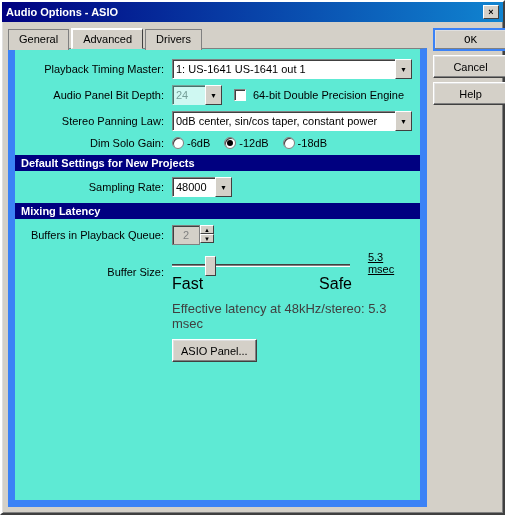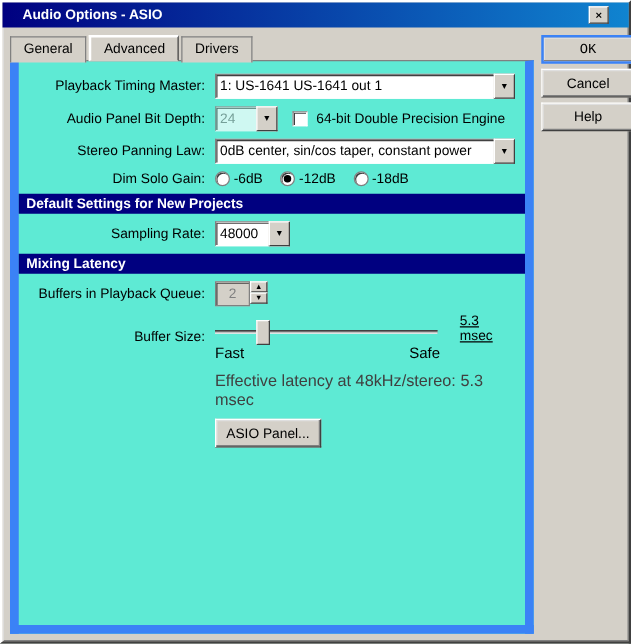--- a/index.html
+++ b/index.html
@@ -22,21 +22,21 @@
       box-shadow: inset 1px 1px 0 #dfdfdf, inset -1px -1px 0 #808080;
       display: flex;
       flex-direction: column;
     }
 
     .title-bar {
       background: linear-gradient(to right, #000080, #1084d0);
       color: #fff;
       font-size: 11px;
       font-weight: bold;
-      padding: 3px 16px;
+      padding: 3px 4px;
       display: flex;
       align-items: center;
       justify-content: space-between;
       height: 20px;
       flex-shrink: 0;
       gap: 19px;
     }
 
     .title-bar-text {
       display: flex;
@@ -319,21 +319,21 @@
       background: #d4d0c8;
       border: 1px solid;
       border-color: #fff #404040 #404040 #fff;
       margin-top: -9px;
     }
 
     .slider-labels {
       display: flex;
       justify-content: space-between;
       width: 180px;
-      font-size: 12px;
+      font-size: 16px;
       color: #000;
       margin-left: 0;
     }
 
     .latency-text {
       font-size: 13px;
       color: #404040;
       margin-top: 2px;
     }
 

